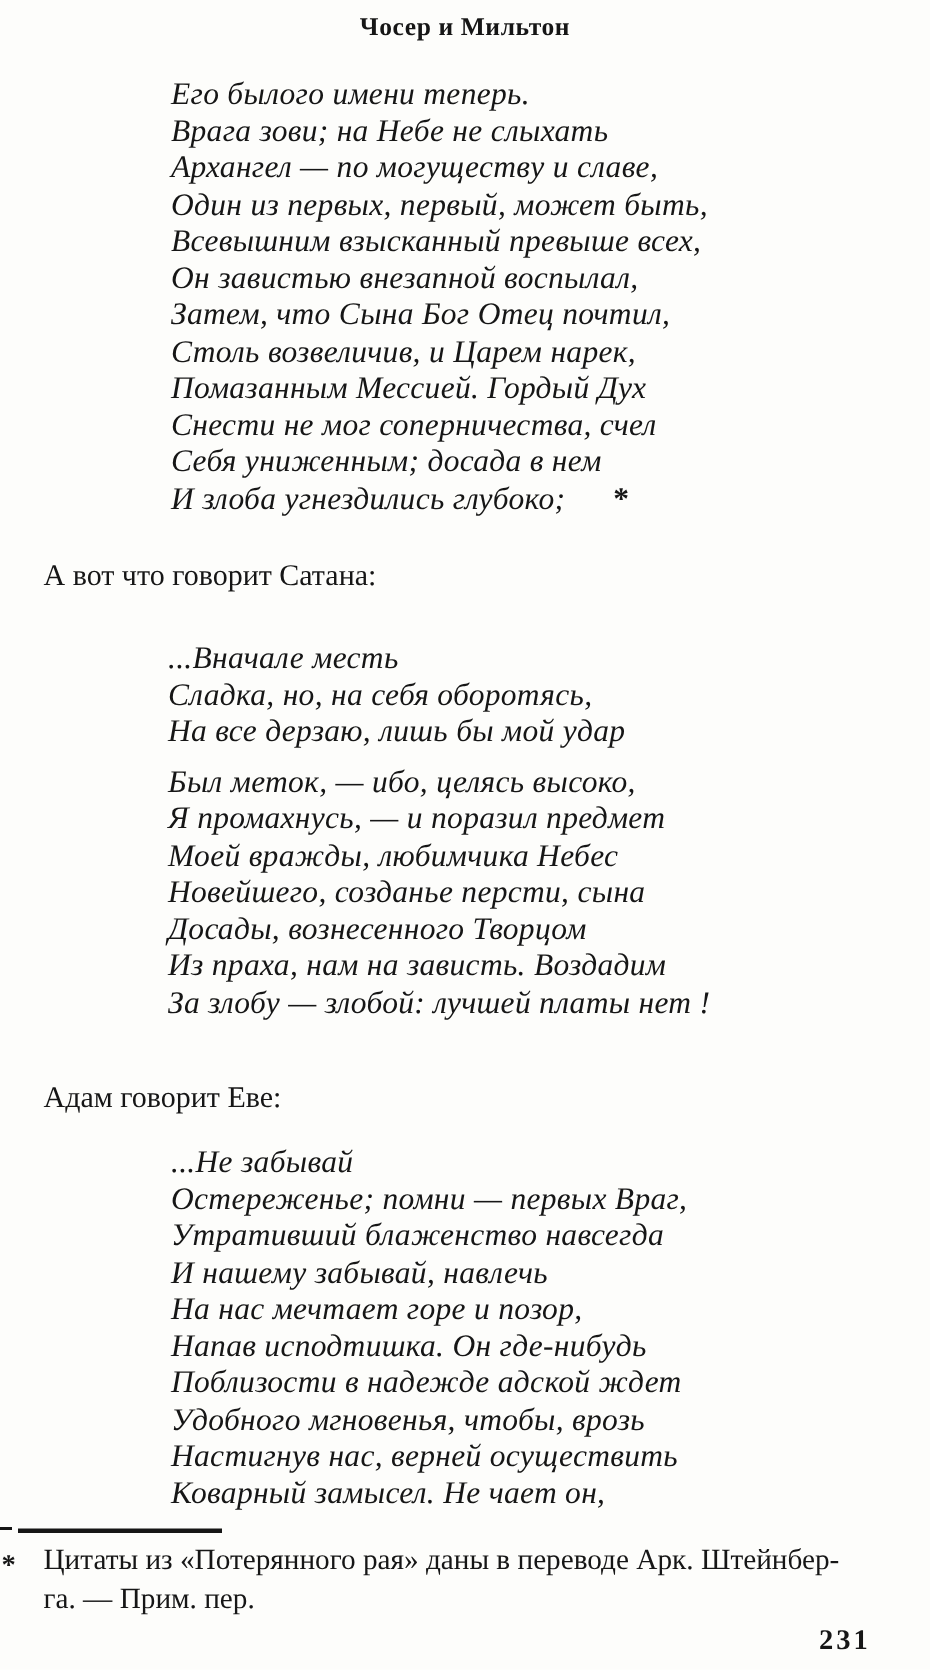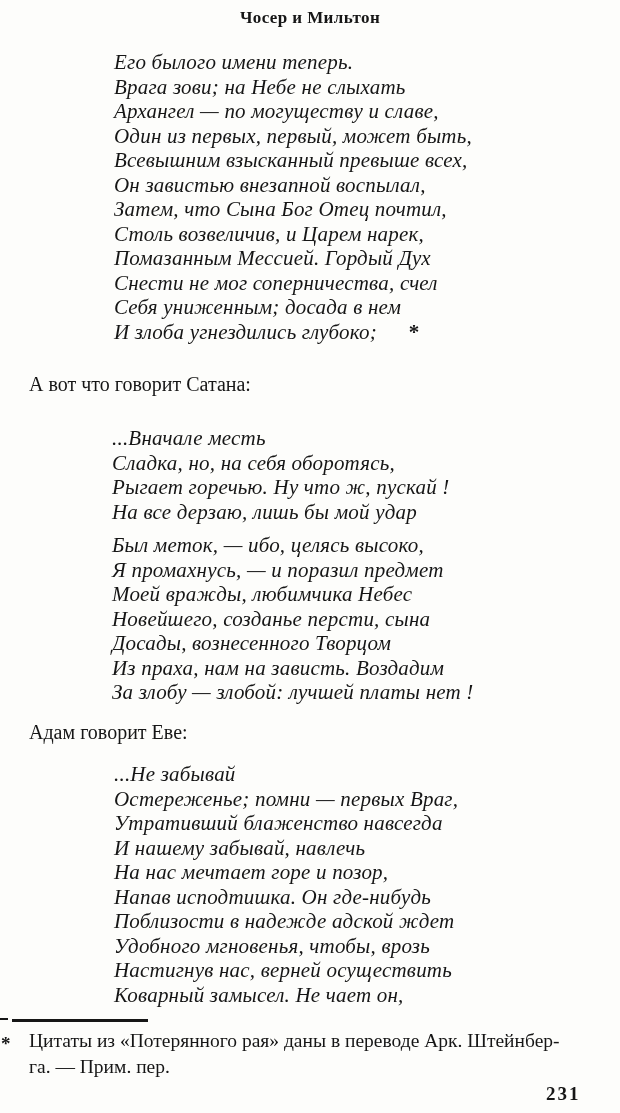--- a/index.html
+++ b/index.html
@@ -101,21 +101,20 @@
     <div>Себя униженным; досада в нем</div>
     <div><span>И злоба угнездились глубоко;</span><span class="fn-mark">*</span></div>
   </div>
 
   <div class="prose" id="prose-1">А вот что говорит Сатана:</div>
 
   <div class="poem" id="poem-2">
     <div class="stanza-1">
       <div>...Вначале месть</div>
       <div>Сладка, но, на себя оборотясь,</div>
-      <div>Рыгает горечью. Ну что ж, пускай !</div>
       <div>На все дерзаю, лишь бы мой удар</div>
     </div>
     <div class="stanza-2">
       <div>Был меток, — ибо, целясь высоко,</div>
       <div>Я промахнусь, — и поразил предмет</div>
       <div>Моей вражды, любимчика Небес</div>
       <div>Новейшего, созданье персти, сына</div>
       <div>Досады, вознесенного Творцом</div>
       <div>Из праха, нам на зависть. Воздадим</div>
       <div>За злобу — злобой: лучшей платы нет !</div>

